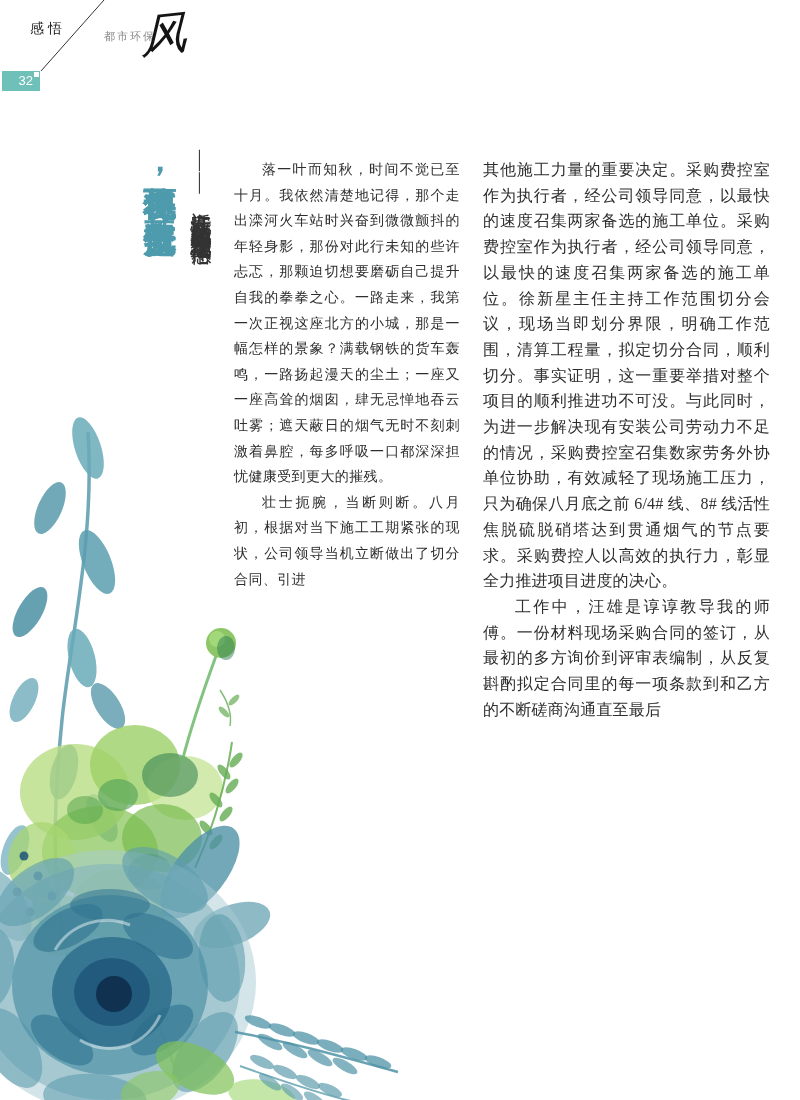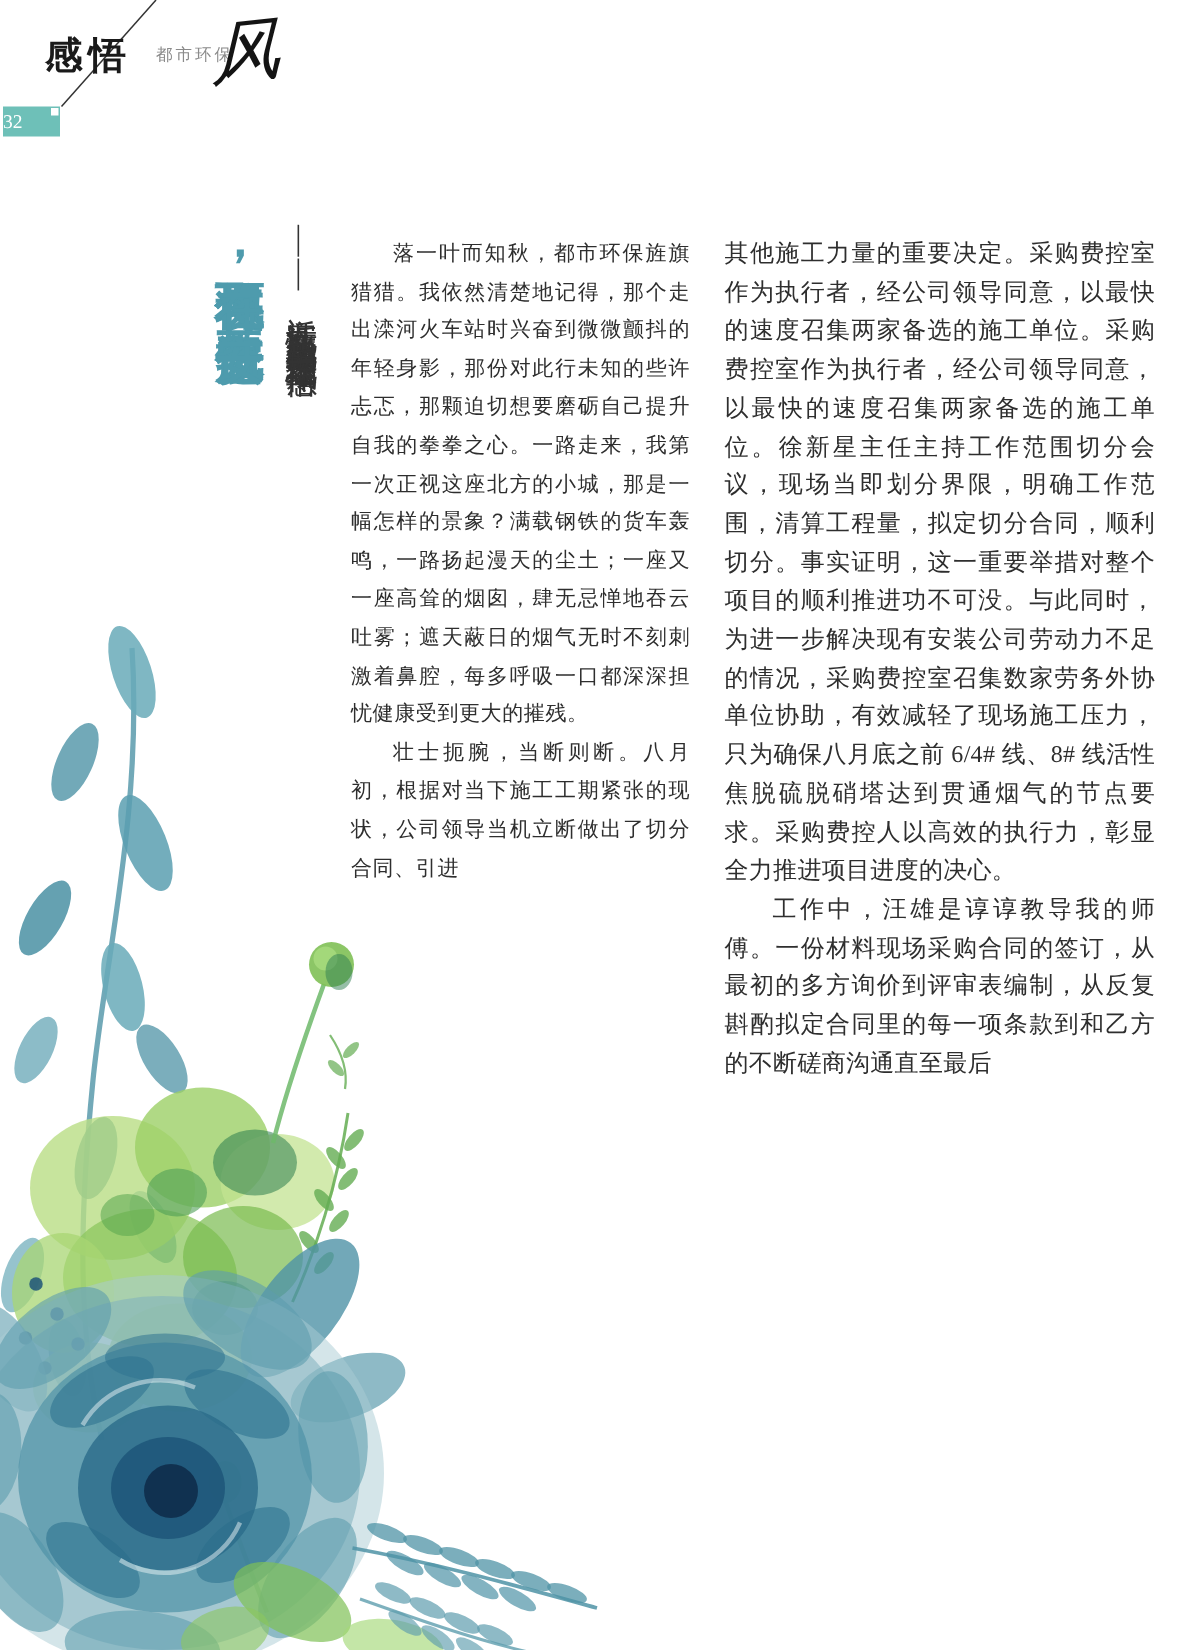--- a/index.html
+++ b/index.html
@@ -1,31 +1,31 @@
 <!DOCTYPE html>
 <html><head>
 <meta charset="utf-8">
 <style>
   html,body{margin:0;padding:0;background:#ffffff;}
   body{width:800px;height:1100px;position:relative;overflow:hidden;
        font-family:"Liberation Serif",serif;}
   .page{position:absolute;inset:0;width:800px;height:1100px;overflow:hidden;background:#fff;}
 
   
-  .section-label{position:absolute;left:30px;top:20px;font-size:25px;font-weight:bold;
+  .section-label{position:absolute;left:30px;top:20px;font-size:14px;font-weight:normal;
        color:#1a1a1a;letter-spacing:4px;font-family:"Liberation Sans",sans-serif;z-index:5;}
   .header-line{position:absolute;left:0;top:0;z-index:4;}
   .magazine-name{position:absolute;left:104px;top:29px;font-size:11px;color:#8a8a8a;
        letter-spacing:2px;z-index:5;}
   .logo-char{position:absolute;left:141px;top:4px;font-size:46px;color:#141414;
        font-style:italic;transform:rotate(-6deg) skewX(-6deg);z-index:5;
        font-family:"DejaVu Serif",serif;}
   .page-num{position:absolute;left:2px;top:71px;width:38px;height:20px;background:#6ec0b8;
-       color:#ffffff;font-size:13px;line-height:20px;padding-right:7px;
-       box-sizing:border-box;font-family:Liberation Serif, serif;z-index:5;}
+       color:#ffffff;font-size:13px;line-height:20px;text-align:right;padding-right:7px;
+       box-sizing:border-box;font-family:Liberation Sans, sans-serif;z-index:5;}
   .page-num .notch{position:absolute;top:1px;right:1px;width:5px;height:5px;background:#fff;}
 
   
   .main-title{position:absolute;left:134px;top:162px;writing-mode:vertical-rl;
        font-size:33px;line-height:52px;font-weight:bold;color:#4e9bad;letter-spacing:0;
        font-family:"Liberation Sans",sans-serif;z-index:3;white-space:nowrap;}
   .sub-title{position:absolute;left:186px;top:150px;writing-mode:vertical-rl;
        font-size:21px;line-height:30px;color:#333333;letter-spacing:1.5px;z-index:3;
        font-family:"Liberation Serif",serif;white-space:nowrap;}
 
@@ -166,21 +166,21 @@
   <div class="page-num">
     <span>32</span>
     <span class="notch"></span>
   </div>
 
   <div class="main-title">但使环保飞将在，不教废气留迁安</div>
   <div class="sub-title">——迁安九江活性焦脱硫脱硝工程采购费控现场工作感悟</div>
 
   <div class="body-text">
     <div class="col col1">
-      <p>落一叶而知秋，都市环保旌旗猎猎。我依然清楚地记得，那个走出滦河火车站时兴奋到微微颤抖的年轻身影，那份对此行未知的些许忐忑，那颗迫切想要磨砺自己提升自我的拳拳之心。一路走来，我第一次正视这座北方的小城，那是一幅怎样的景象？满载钢铁的货车轰鸣，一路扬起漫天的尘土；一座又一座高耸的烟囱，肆无忌惮地吞云吐雾；遮天蔽日的烟气无时不刻刺激着鼻腔，每多呼吸一口都深深担忧健康受到更大的摧残。</p>
+      <p>落一叶而知秋，时间不觉已至十月。我依然清楚地记得，那个走出滦河火车站时兴奋到微微颤抖的年轻身影，那份对此行未知的些许忐忑，那颗迫切想要磨砺自己提升自我的拳拳之心。一路走来，我第一次正视这座北方的小城，那是一幅怎样的景象？满载钢铁的货车轰鸣，一路扬起漫天的尘土；一座又一座高耸的烟囱，肆无忌惮地吞云吐雾；遮天蔽日的烟气无时不刻刺激着鼻腔，每多呼吸一口都深深担忧健康受到更大的摧残。</p>
       <p>壮士扼腕，当断则断。八月初，根据对当下施工工期紧张的现状，公司领导当机立断做出了切分合同、引进</p>
     </div>
     <div class="col col2">
       <p class="no-indent">其他施工力量的重要决定。采购费控室作为执行者，经公司领导同意，以最快的速度召集两家备选的施工单位。采购费控室作为执行者，经公司领导同意，以最快的速度召集两家备选的施工单位。徐新星主任主持工作范围切分会议，现场当即划分界限，明确工作范围，清算工程量，拟定切分合同，顺利切分。事实证明，这一重要举措对整个项目的顺利推进功不可没。与此同时，为进一步解决现有安装公司劳动力不足的情况，采购费控室召集数家劳务外协单位协助，有效减轻了现场施工压力，只为确保八月底之前 6/4# 线、8# 线活性焦脱硫脱硝塔达到贯通烟气的节点要求。采购费控人以高效的执行力，彰显全力推进项目进度的决心。</p>
       <p>工作中，汪雄是谆谆教导我的师傅。一份材料现场采购合同的签订，从最初的多方询价到评审表编制，从反复斟酌拟定合同里的每一项条款到和乙方的不断磋商沟通直至最后</p>
     </div>
   </div>
 
 </div>
 

